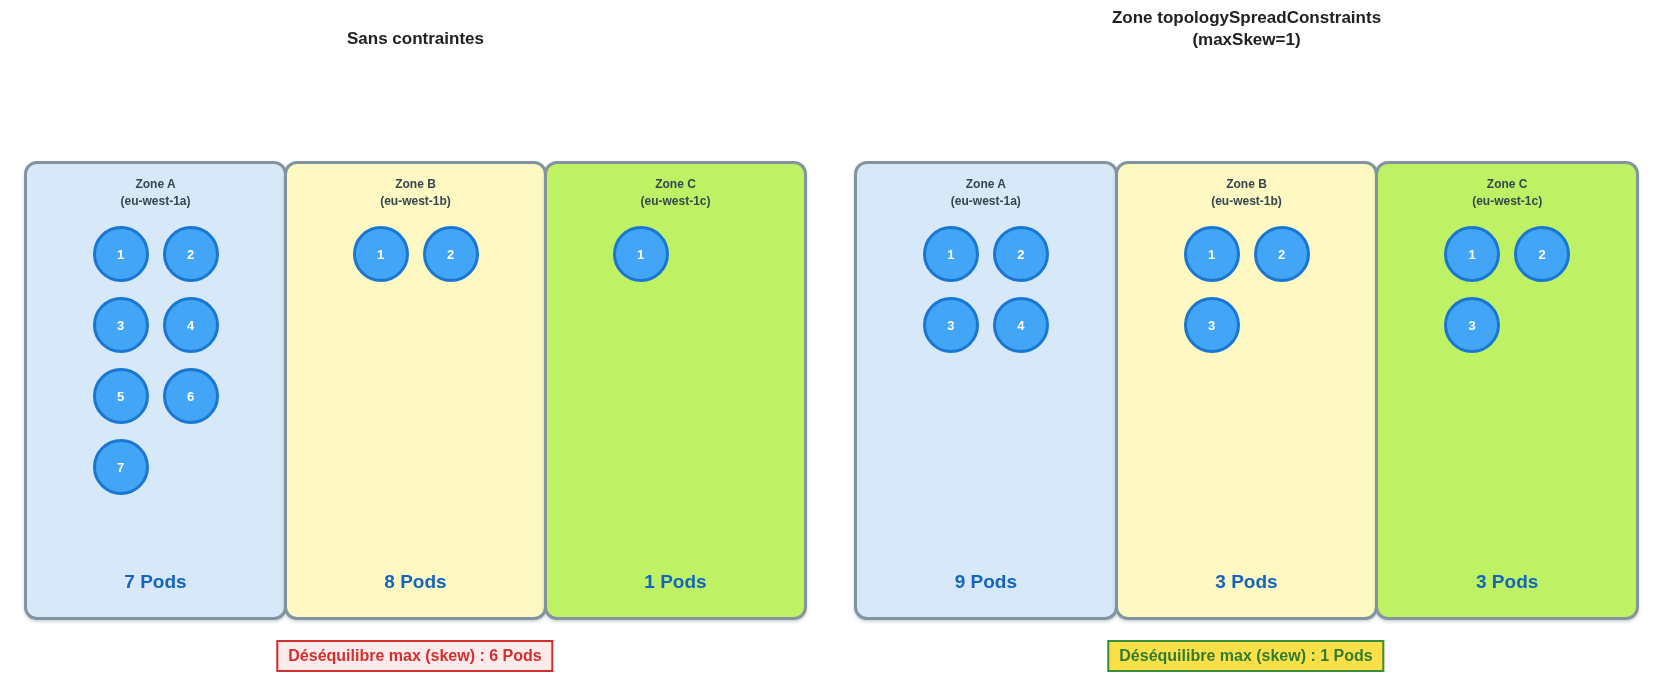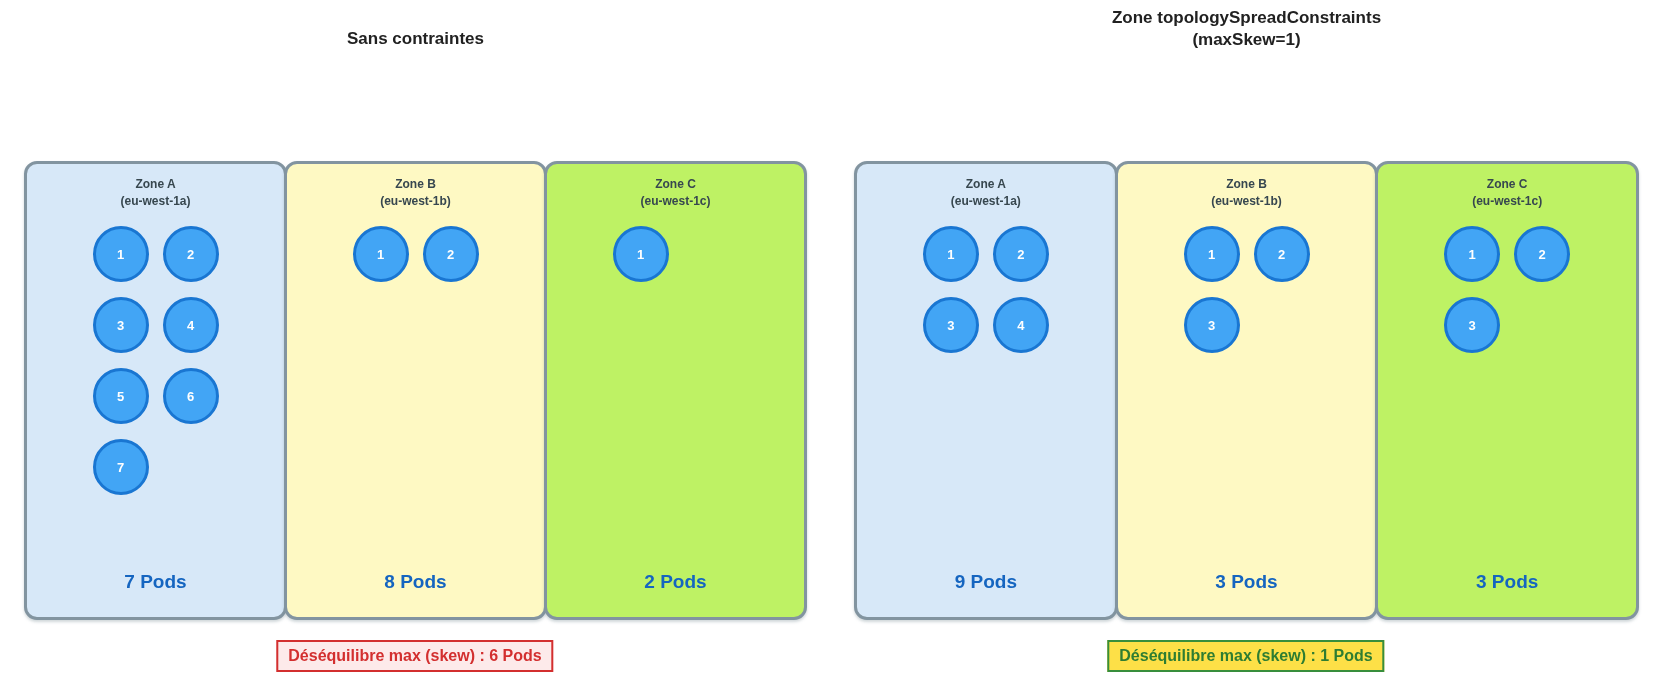--- a/index.html
+++ b/index.html
@@ -141,21 +141,21 @@
         <div class="pod-count">8 Pods</div>
       </div>
       <div class="zone yellow">
         <div class="zone-header">
           <div>Zone C</div>
           <div>(eu-west-1c)</div>
         </div>
         <div class="pods-grid">
           <div class="pod">1</div>
         </div>
-        <div class="pod-count">2 Pods</div>
+        <div class="pod-count">1 Pods</div>
       </div>
     </div>
   <div class="zones-row right">
       <div class="zone blue">
         <div class="zone-header">
           <div>Zone A</div>
           <div>(eu-west-1a)</div>
         </div>
         <div class="pods-grid">
           <div class="pod">1</div>

